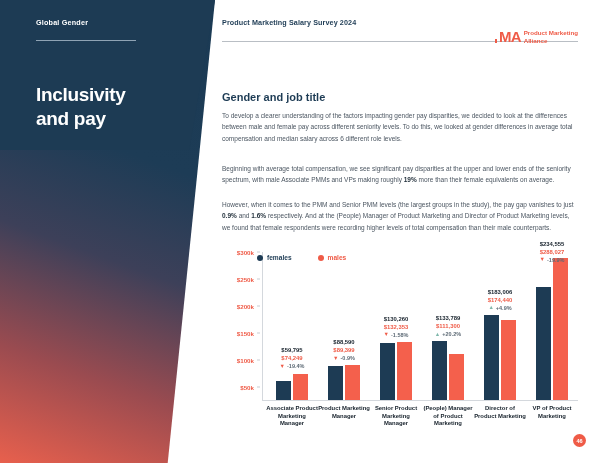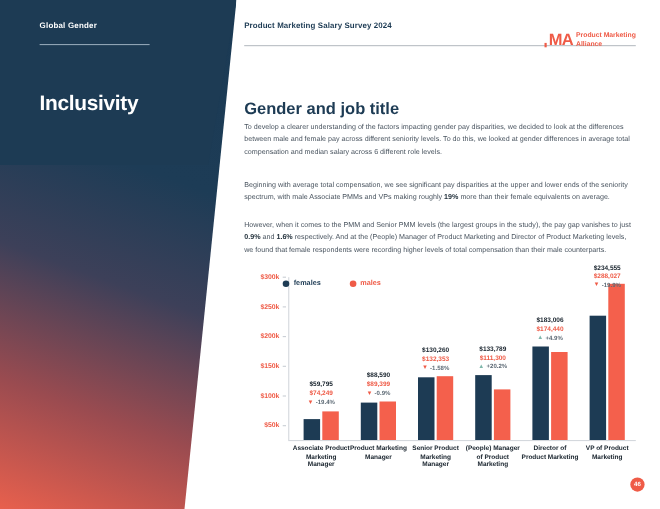--- a/index.html
+++ b/index.html
@@ -97,21 +97,21 @@
     font-size: 6.2px;
     font-weight: bold;
     color: #ef5b47;
     line-height: 7.6px;
   }
 
   
   .section-title {
     position: absolute;
     left: 222px; top: 91px;
-    font-size: 15px;
+    font-size: 11px;
     font-weight: bold;
     color: #1d3b54;
   }
   .body-copy {
     position: absolute;
     left: 222px;
     width: 352px;
     font-size: 6.5px;
     line-height: 11.4px;
     color: #4a5560;
@@ -252,20 +252,21 @@
 <body>
 
 <div class="page">
 
   <div class="left-panel"></div>
   <div class="left-panel-top"></div>
   <div class="global-results">Global Gender</div>
   <div class="rule-white"></div>
   <div class="big-title">
     <div>Inclusivity</div>
+    <div>and pay</div>
   </div>
 
   <div class="survey-title">Product Marketing Salary Survey 2024</div>
   <div class="rule-grey"></div>
 
   <div class="logo">
     <div class="logo-mark">
       <span class="tick"></span>
       <span>MA</span>
     </div>

